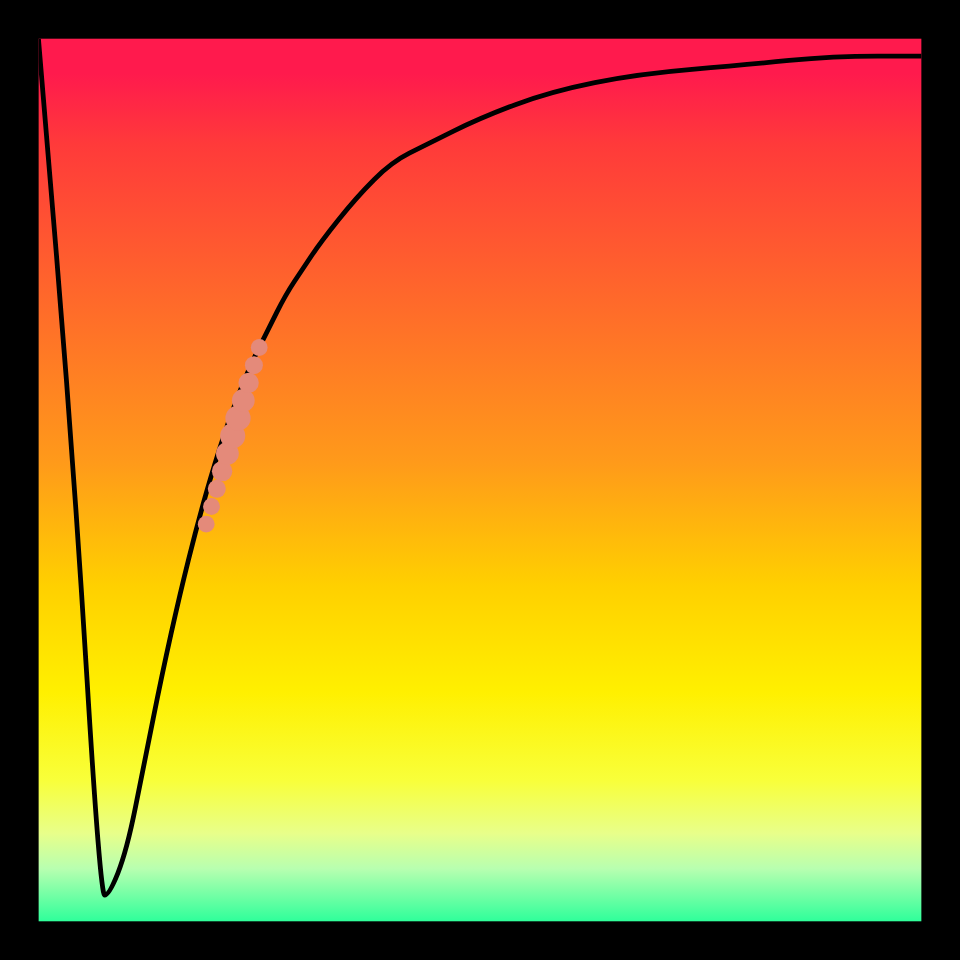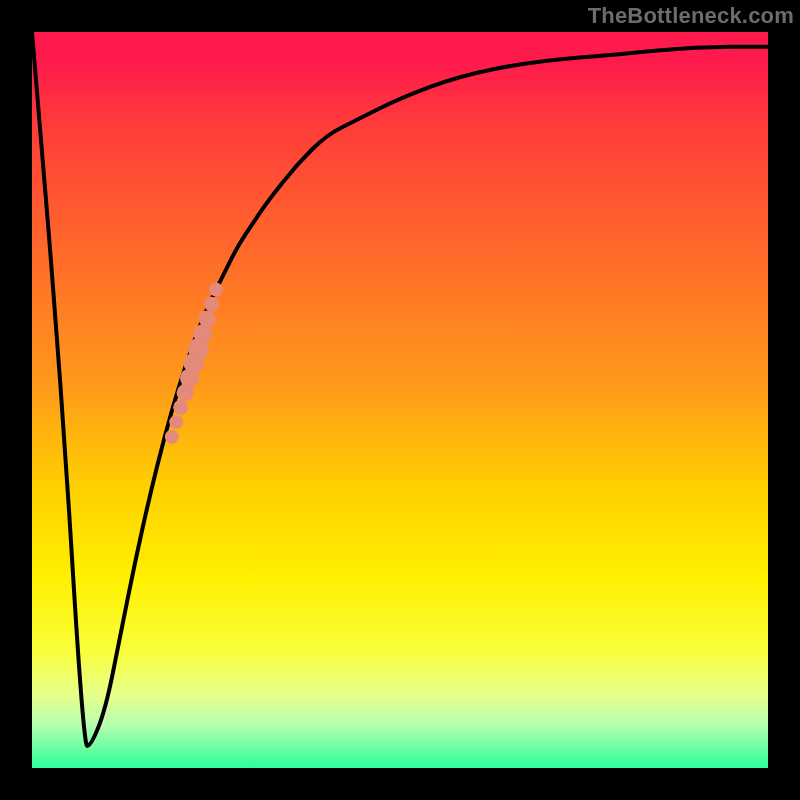--- a/index.html
+++ b/index.html
@@ -79,14 +79,13 @@
           <circle cx="161.92" cy="331.2" r="10.5" fill="#e48a7a"></circle>
           <circle cx="166.336" cy="316.48" r="10.5" fill="#e48a7a"></circle>
           <circle cx="170.75199999999998" cy="301.76000000000005" r="9.5" fill="#e48a7a"></circle>
           <circle cx="175.168" cy="287.04" r="8.5" fill="#e48a7a"></circle>
           <circle cx="179.584" cy="272.32" r="7.5" fill="#e48a7a"></circle>
           <circle cx="184" cy="257.59999999999997" r="7" fill="#e48a7a"></circle>
         </g>
     </svg>
   </div>
 
-  <div class="watermark">TheBottleneck.com</div>
 </div>
 
 </body></html>

